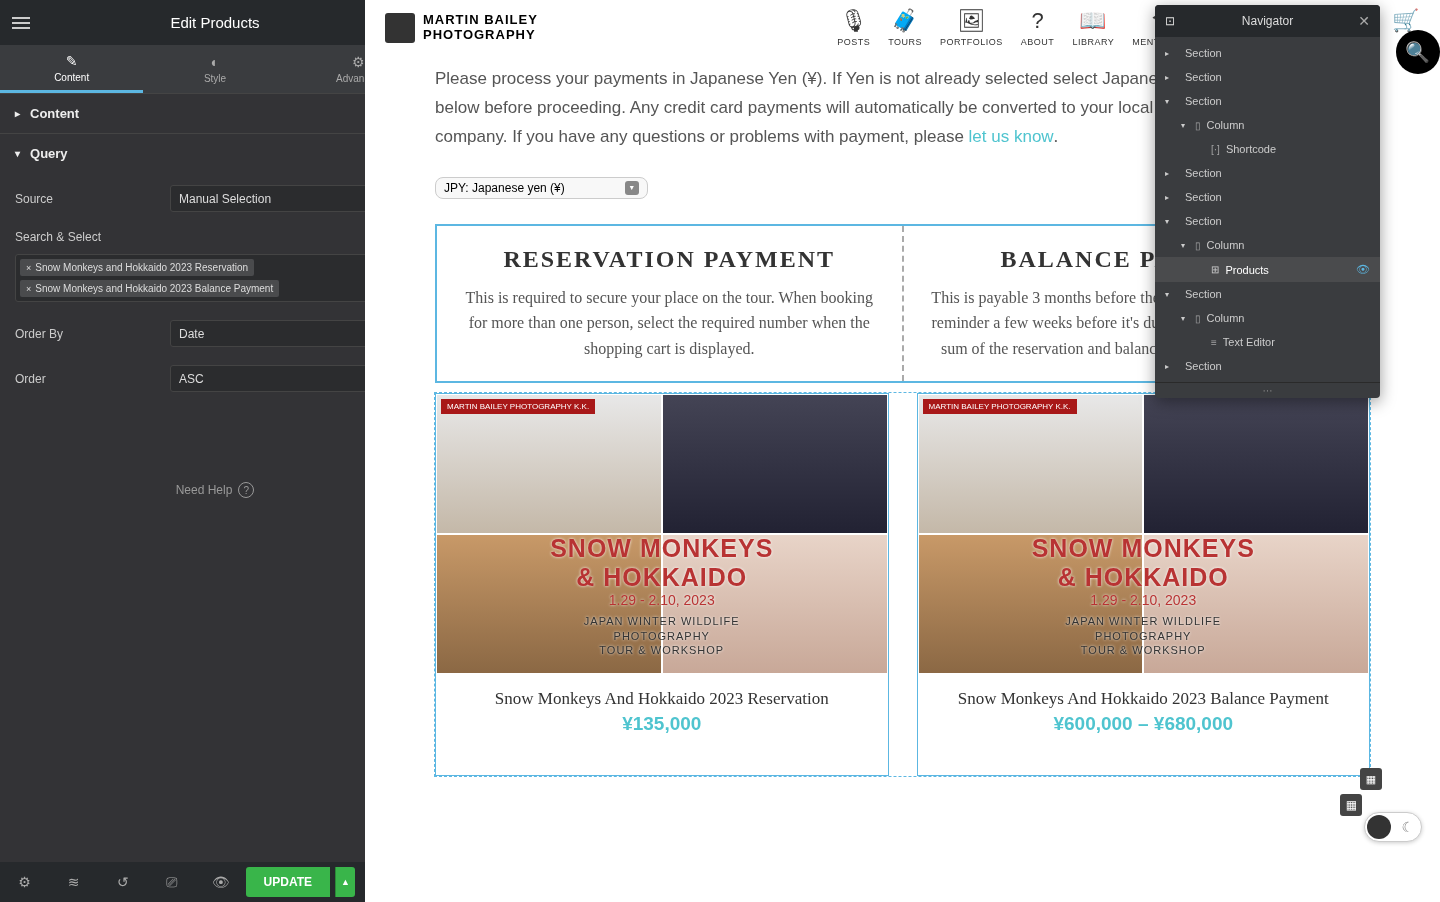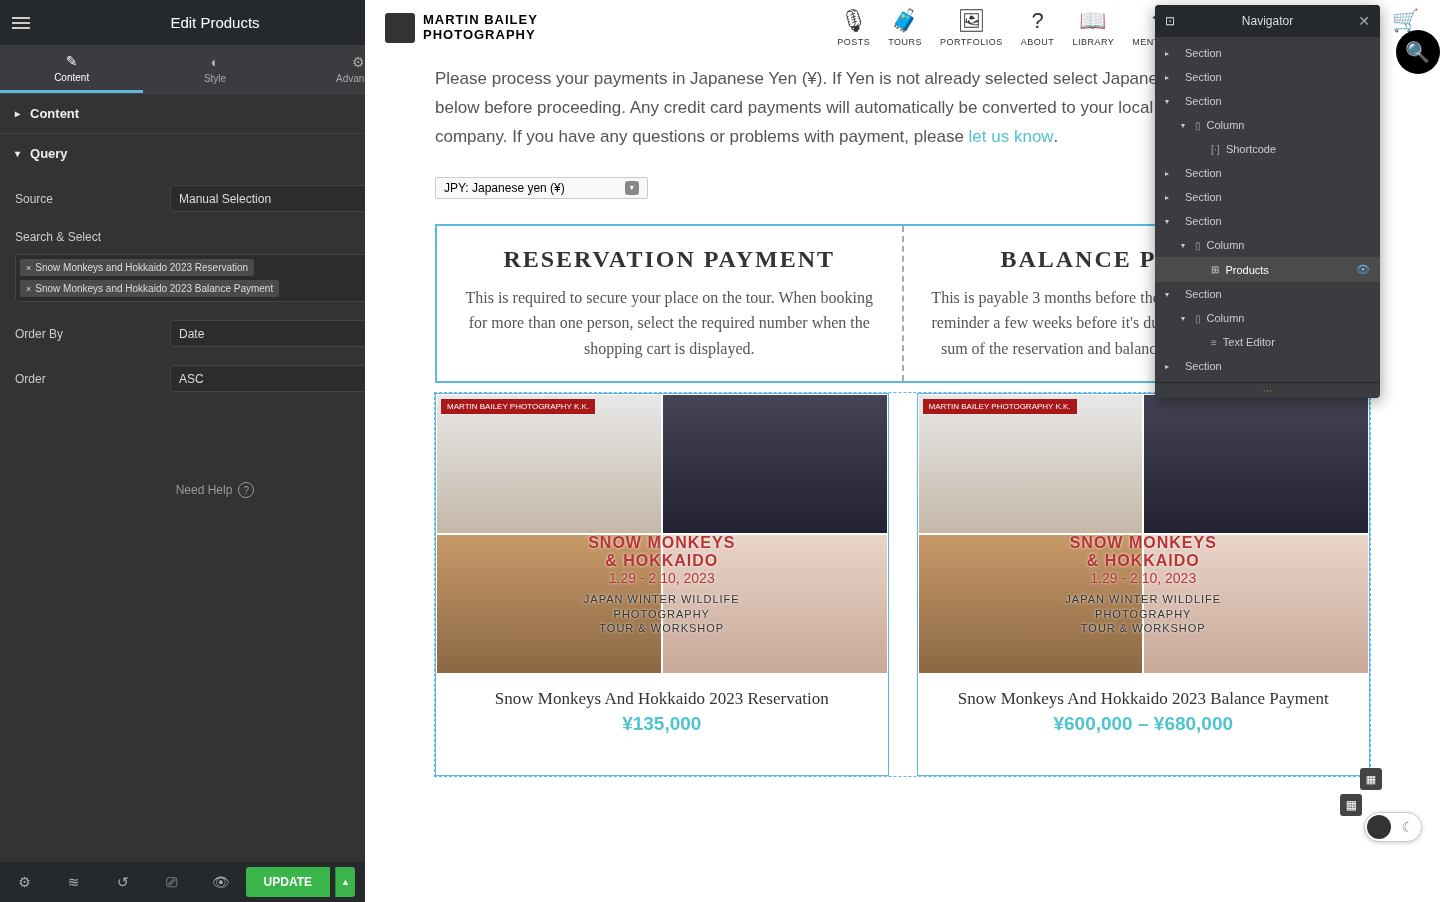--- a/index.html
+++ b/index.html
@@ -54,21 +54,21 @@
 .nav { display: flex; gap: 18px; }
 .nav-item { display: flex; flex-direction: column; align-items: center; gap: 3px; cursor: pointer; }
 .nav-icon { font-size: 22px; color: #333; }
 .nav-label { font-size: 9px; color: #333; letter-spacing: 0.5px; }
 .search-circle { width: 44px; height: 44px; background: #000; border-radius: 50%; display: flex; align-items: center; justify-content: center; color: #fff; font-size: 20px; position: absolute; right: 0; top: 30px; }
 
 .content { padding: 10px 70px; }
 .intro-text { color: #555; font-size: 17px; line-height: 1.7; margin-bottom: 25px; font-family: Georgia, serif; }
 .intro-text a { color: #4fc4cf; text-decoration: none; }
 
-.currency-select { display: inline-flex; align-items: center; background: #f8f8f8; border: 1px solid #ccc; border-radius: 2px; padding: 3px 8px; font-size: 12px; gap: 60px; margin-bottom: 25px; }
+.currency-select { display: inline-flex; align-items: center; background: #f8f8f8; border: 1px solid #ccc; border-radius: 8px; padding: 3px 8px; font-size: 12px; gap: 60px; margin-bottom: 25px; }
 .currency-select .dd { background: #888; color: #fff; width: 14px; height: 14px; border-radius: 3px; display: flex; align-items: center; justify-content: center; font-size: 8px; }
 
 .availability { color: #15a015; font-size: 24px; font-weight: bold; letter-spacing: 1px; margin-bottom: 20px; font-family: Georgia, serif; }
 
 .section-title { font-size: 24px; font-weight: bold; letter-spacing: 2px; color: #333; margin-bottom: 12px; font-family: Georgia, serif; }
 .section-desc { color: #555; font-size: 16px; line-height: 1.6; font-family: Georgia, serif; }
 
 .float-controls { position: absolute; top: -18px; right: -5px; display: flex; z-index: 10; }
 .fc { background: #5cb7e2; color: #fff; width: 24px; height: 18px; display: flex; align-items: center; justify-content: center; font-size: 11px; cursor: pointer; }
 .fc:first-child { border-radius: 4px 0 0 0; padding-left: 8px; width: 30px; }
@@ -80,21 +80,21 @@
 .product-card { flex: 1; border: 1px solid #5cb7e2; background: #fff; padding-bottom: 40px; }
 .product-img { height: 280px; position: relative; overflow: hidden; }
 .img-grid { display: grid; grid-template-columns: 1fr 1fr; grid-template-rows: 1fr 1fr; height: 100%; }
 .img-cell { background: linear-gradient(135deg, #d4e4ed, #a8c4d4); position: relative; border: 1px solid #fff; }
 .img-cell.bird1 { background: linear-gradient(#e8e8e8, #c4b8a8); }
 .img-cell.eagle { background: linear-gradient(#445, #223); }
 .img-cell.fox { background: linear-gradient(#c89968, #8b6844); }
 .img-cell.monkey { background: linear-gradient(#e8d4c8, #c8a898); }
 .product-badge { position: absolute; top: 5px; left: 5px; background: #a81818; color: #fff; font-size: 8px; padding: 3px 6px; z-index: 2; }
 .product-overlay { position: absolute; left: 0; right: 0; top: 50%; text-align: center; color: #b83333; font-family: Georgia, serif; text-shadow: 0 0 3px #fff; z-index: 2; pointer-events: none; }
-.overlay-t1 { font-size: 16px; font-weight: bold; letter-spacing: 1px; }
+.overlay-t1 { font-size: 25px; font-weight: bold; letter-spacing: 1px; }
 .overlay-t2 { font-size: 14px; }
 .overlay-t3 { font-size: 11px; color: #333; letter-spacing: 1px; margin-top: 6px; line-height: 1.3; }
 .product-title { text-align: center; font-size: 17px; color: #333; margin-top: 15px; font-family: Georgia, serif; }
 .product-price { text-align: center; font-size: 19px; font-weight: bold; color: #4fc4cf; margin-top: 4px; }
 
 .add-section-btn { position: absolute; bottom: -10px; left: 48%; width: 22px; height: 22px; background: #444; border-radius: 3px; color: #fff; display: flex; align-items: center; justify-content: center; font-size: 12px; }
 
 .dark-toggle { position: absolute; right: 18px; bottom: 60px; width: 58px; height: 30px; background: #fff; border: 1px solid #ccc; border-radius: 15px; display: flex; align-items: center; padding: 2px; box-shadow: 0 1px 4px rgba(0,0,0,0.2); }
 .dark-toggle .knob { width: 24px; height: 24px; background: #333; border-radius: 50%; }
 .dark-toggle .moon { margin-left: auto; margin-right: 5px; color: #888; font-size: 14px; }

